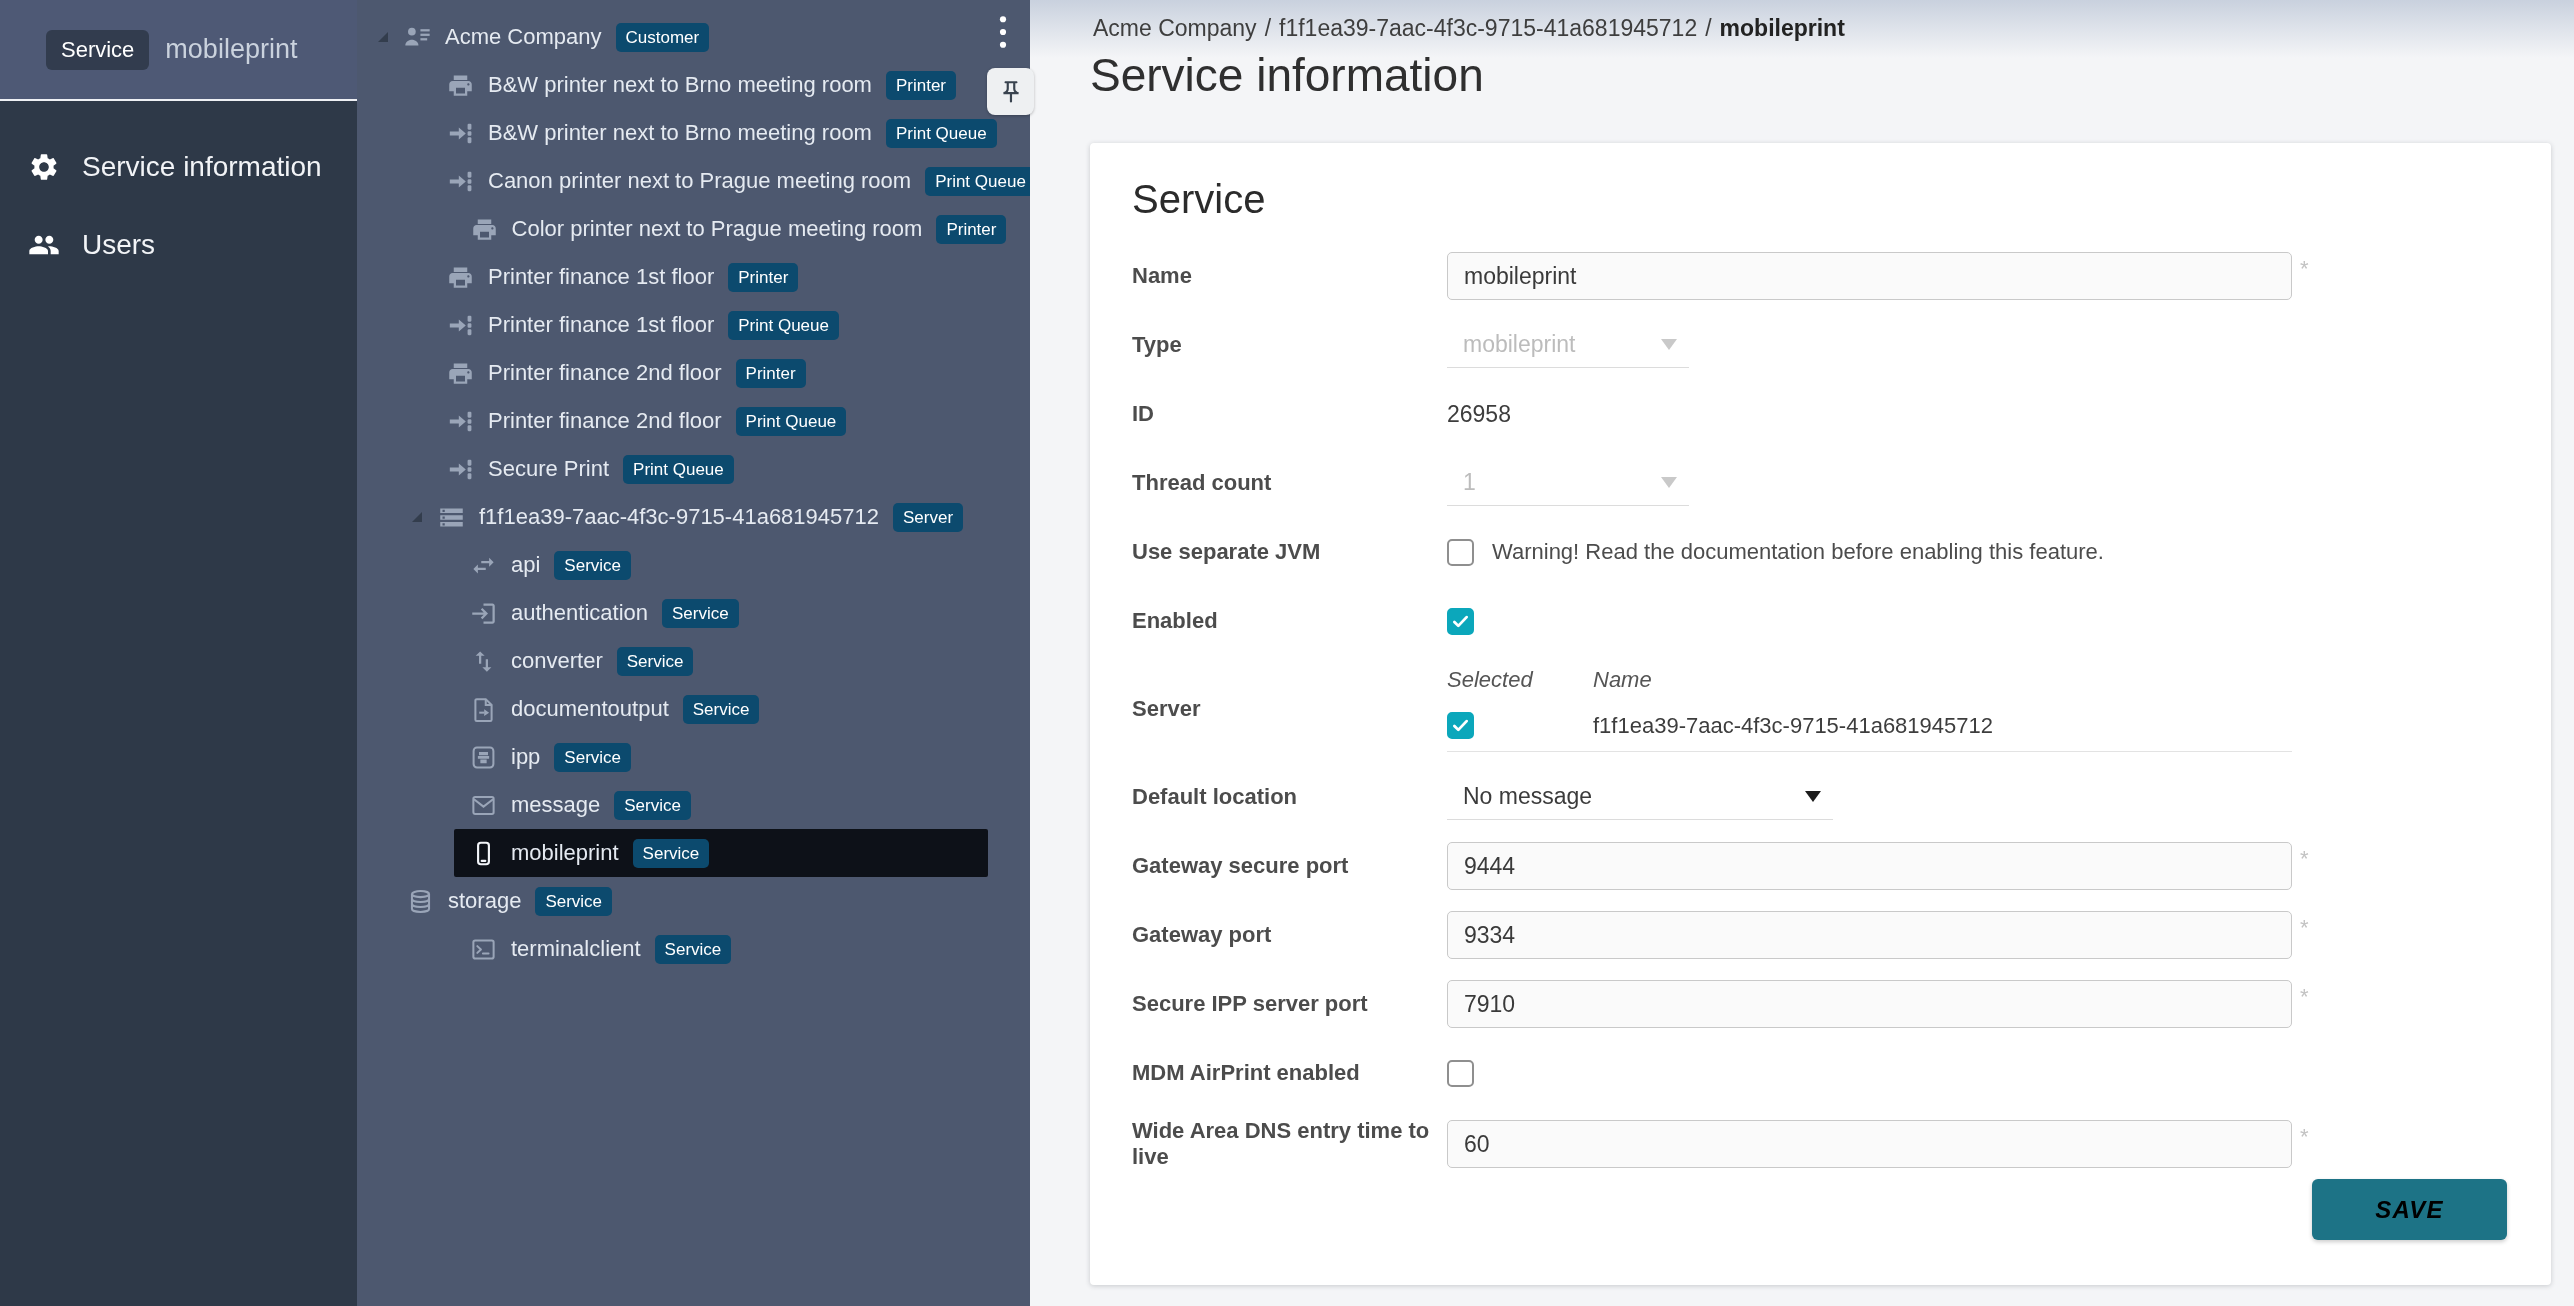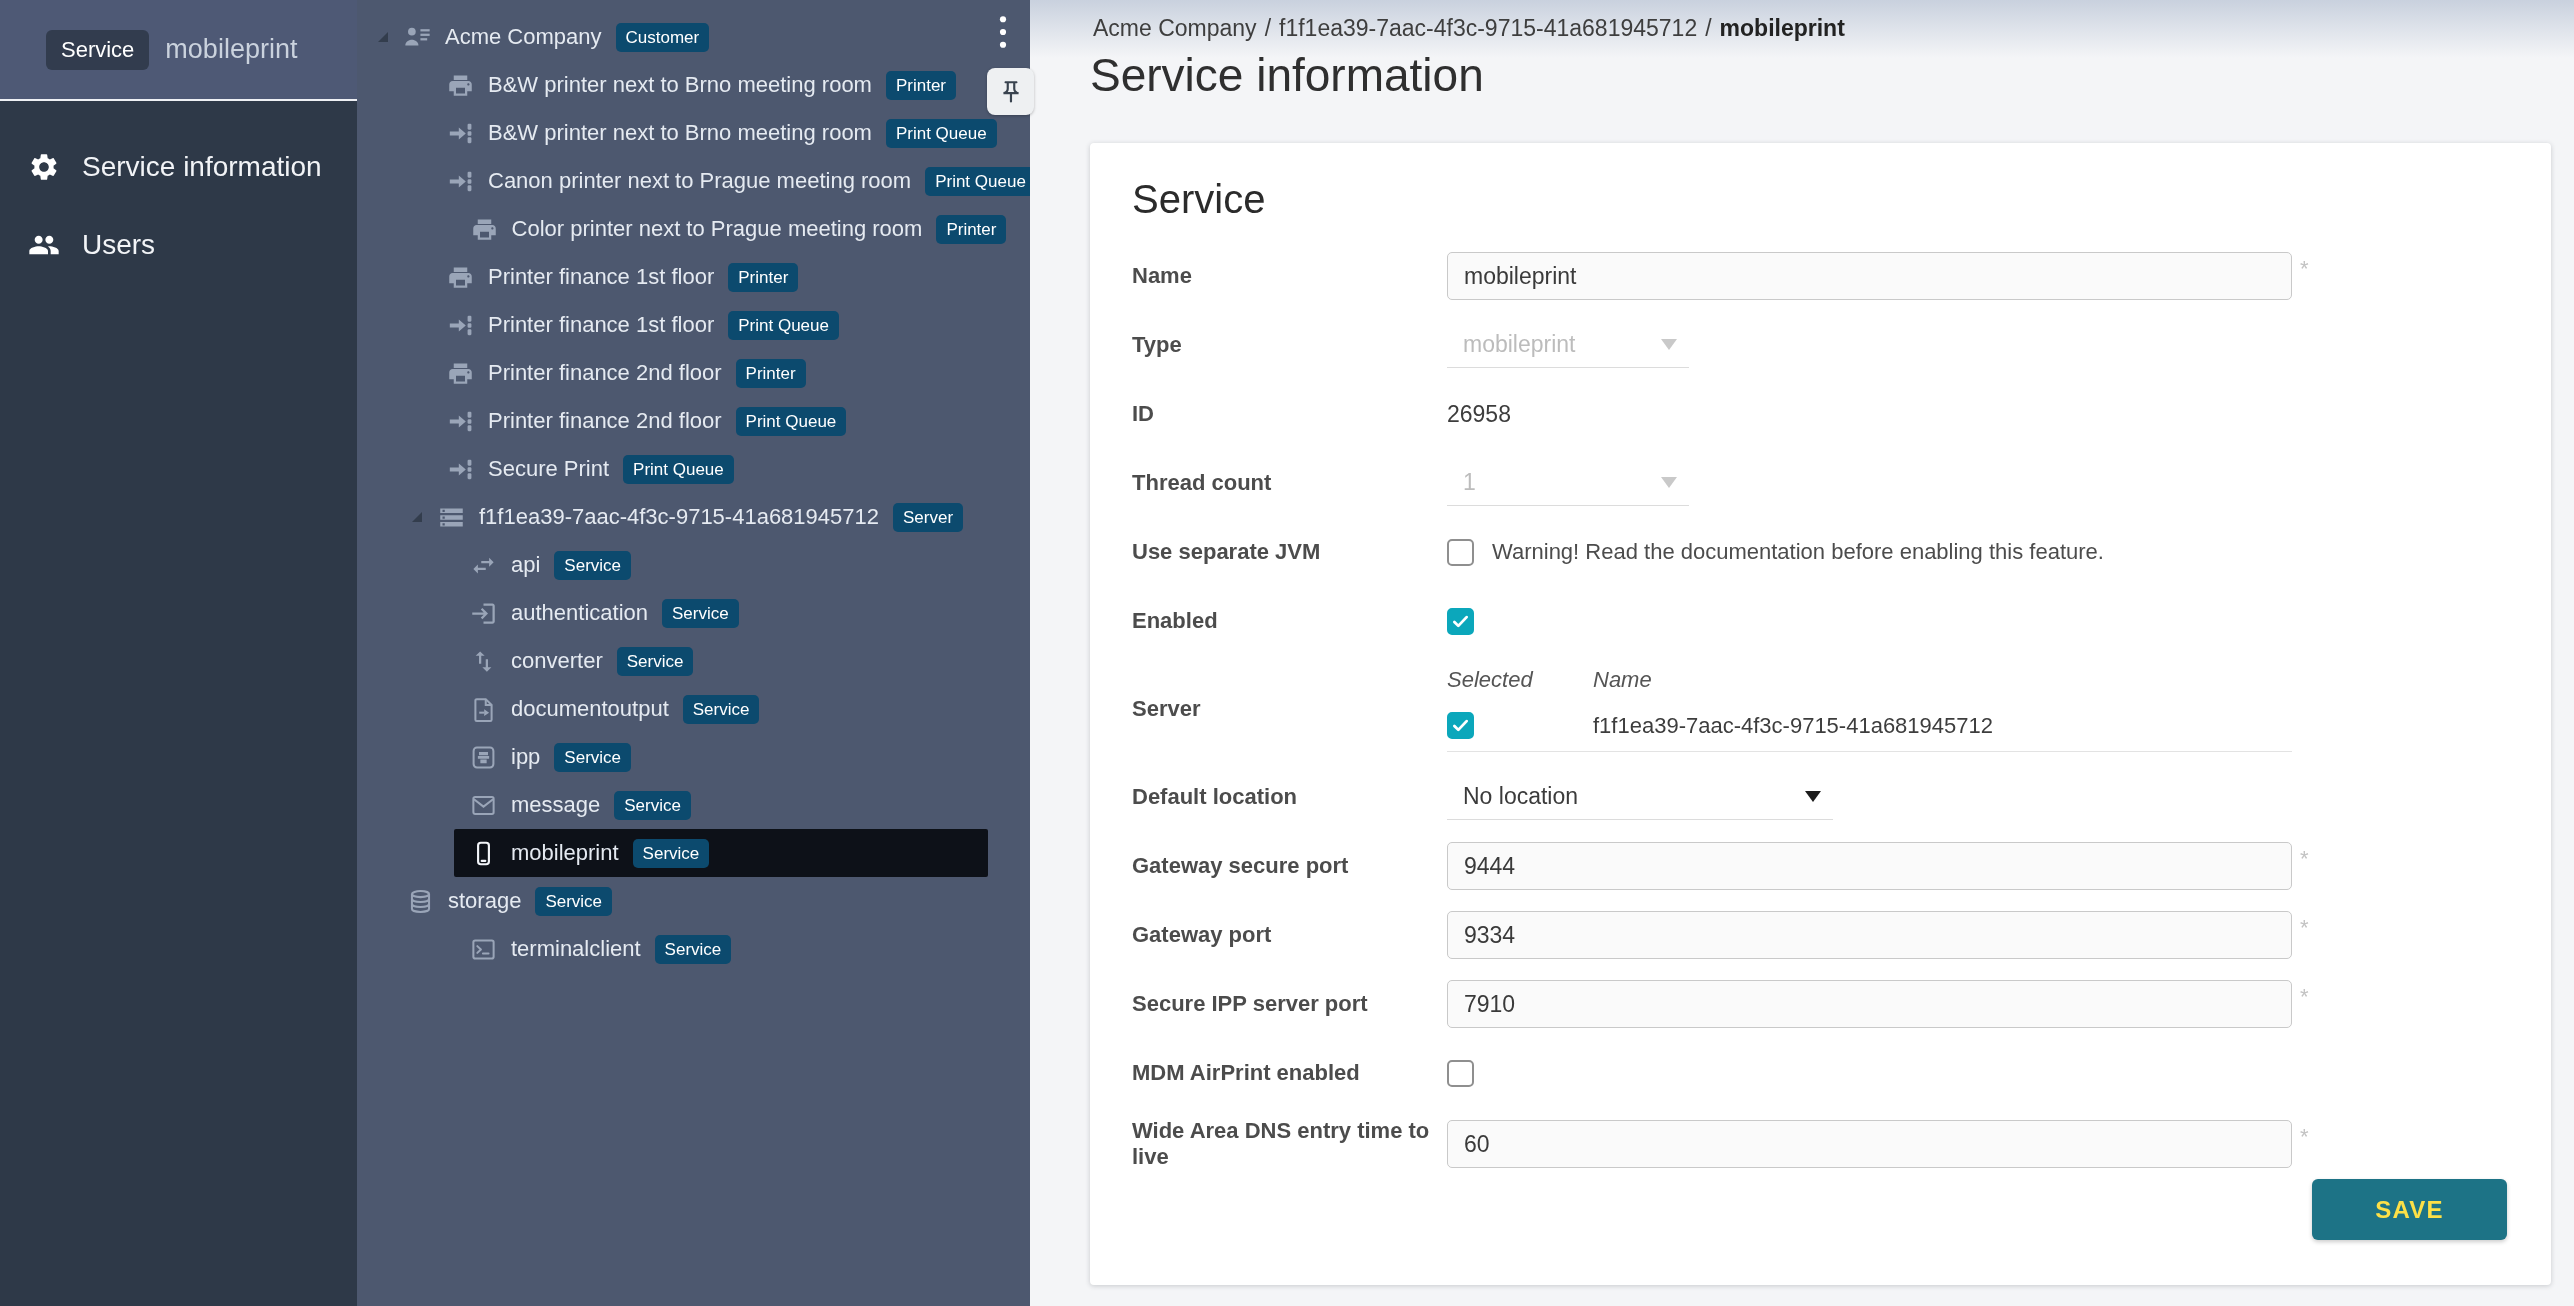--- a/index.html
+++ b/index.html
@@ -110,24 +110,25 @@
   .cb-note { margin-left:18px; font-size:22px; color:#4c4c4c; }
 
   .srv-table { width:845px; }
   .srv-head { display:flex; font-style:italic; color:#555; font-size:22px; height:28px; align-items:center; }
   .srv-col-sel { width:146px; flex-shrink:0; }
   .srv-row { display:flex; align-items:center; height:52px; border-bottom:1px solid #e3e3e3; margin-top:6px; }
   .srv-name { font-size:22px; color:#3d3d3d; }
 
   .save-btn {
     position:absolute; left:1222px; top:1036px; width:195px; height:61px;
-    background:#1d7386; color:#fde047; border:none; border-radius:6px;
+    background:#1d7386; color:#000000; border:none; border-radius:6px;
     font-size:24px; font-weight:700; letter-spacing:1.2px; cursor:pointer;
     font-family:"Liberation Sans", sans-serif;
     box-shadow:0 2px 4px rgba(0,0,0,.2);
+    font-style:italic;
   }
 </style>
 </head>
 <body>
 
 <aside class="sidebar">
   <div class="sidebar-header">
     <span class="svc-badge">Service</span>
     <span class="svc-title">mobileprint</span>
   </div>
@@ -453,21 +454,21 @@
                 </div>
               </div>
               <span class="srv-name">f1f1ea39-7aac-4f3c-9715-41a681945712</span>
             </div>
           </div>
         </div>
         <div class="form-row">
           <div class="form-label">Default location</div>
           <div class="ctl">
             <div class="select wide">
-              <span>No location</span>
+              <span>No message</span>
               <span class="sel-arrow"></span>
             </div>
           </div>
         </div>
         <div class="form-row">
           <div class="form-label">Gateway secure port</div>
           <div class="ctl">
             <input class="text-input" type="text" value="9444" style="">
             <span class="req-star">*</span>
           </div>

